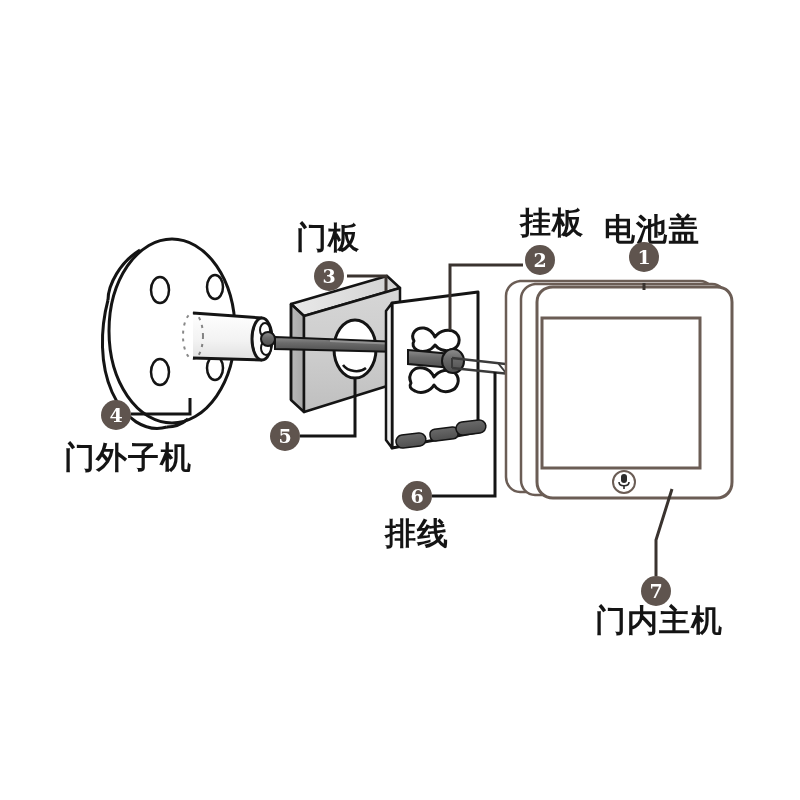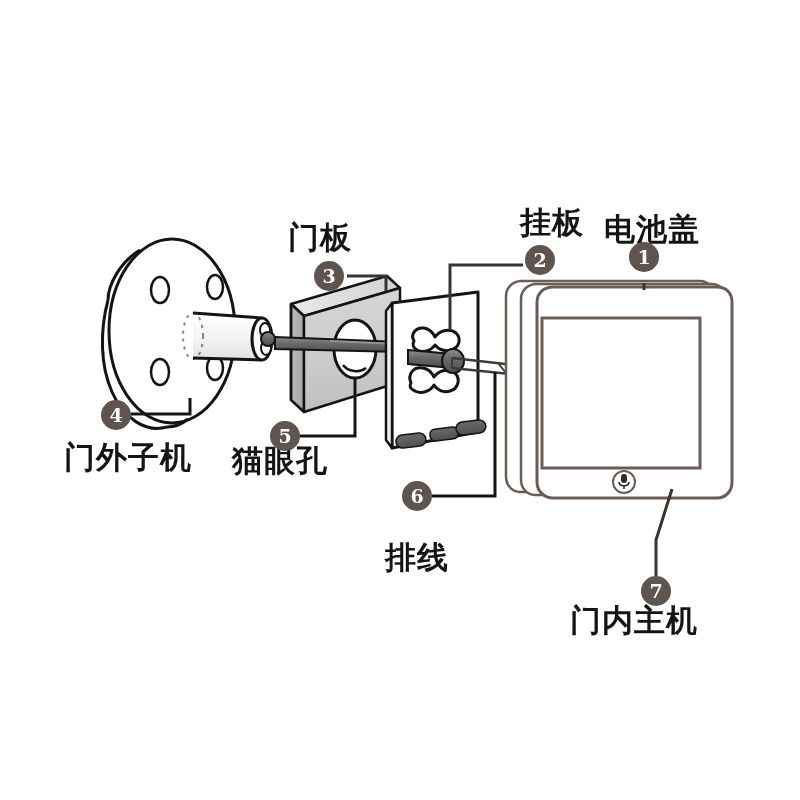--- a/index.html
+++ b/index.html
@@ -205,25 +205,24 @@
       <path d="M 300 436 L 355 436 L 355 378" stroke="#141414"></path>
 
       <path d="M 432 496 L 495 496 L 495 372" stroke="#141414"></path>
 
       <path d="M 656 576 L 656 540 L 672 489" stroke="#3a332f"></path>
     </g>
   </svg>
 
   <div class="cjk-label" style="left:604px; top:214px;">电池盖</div>
   <div class="cjk-label" style="left:520px; top:207px;">挂板</div>
-  <div class="cjk-label" style="left:288px; top:222px;">门板</div>
+  <div class="cjk-label" style="left:296px; top:222px;">门板</div>
   <div class="cjk-label" style="left:64px; top:442px;">门外子机</div>
-  <div class="cjk-label" style="left:232px; top:445px;">猫眼孔</div>
-  <div class="cjk-label" style="left:385px; top:518px;margin-top:24px;">排线</div>
-  <div class="cjk-label" style="left:570px; top:605px;">门内主机</div>
+  <div class="cjk-label" style="left:385px; top:518px;">排线</div>
+  <div class="cjk-label" style="left:595px; top:605px;">门内主机</div>
 
   <div class="badge" style="left:629px; top:242px;">1</div>
   <div class="badge" style="left:525px; top:245px;">2</div>
   <div class="badge" style="left:314px; top:261px;">3</div>
   <div class="badge" style="left:101px; top:400px;">4</div>
   <div class="badge" style="left:270px; top:421px;">5</div>
   <div class="badge" style="left:402px; top:481px;">6</div>
   <div class="badge" style="left:641px; top:576px;">7</div>
 
 </div>

